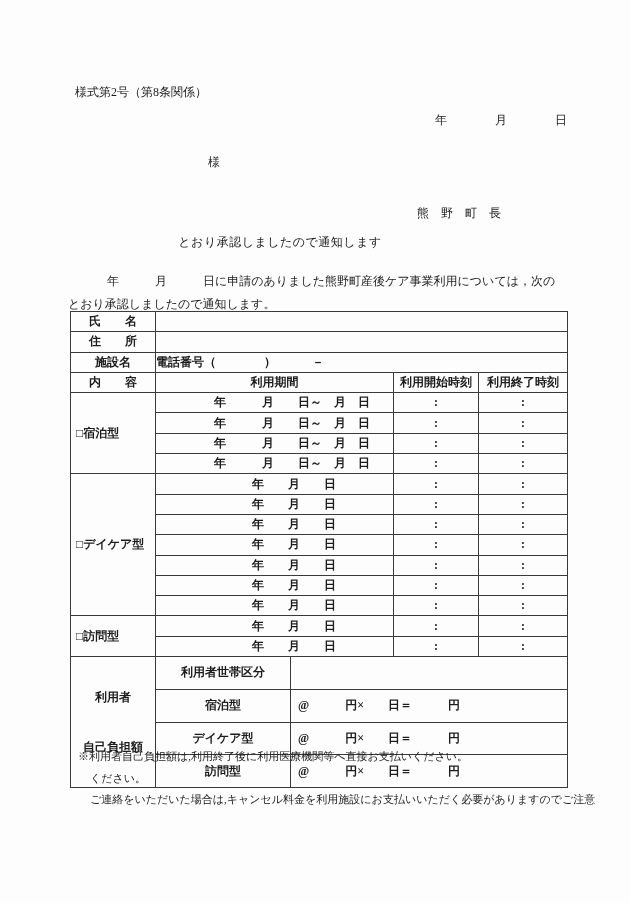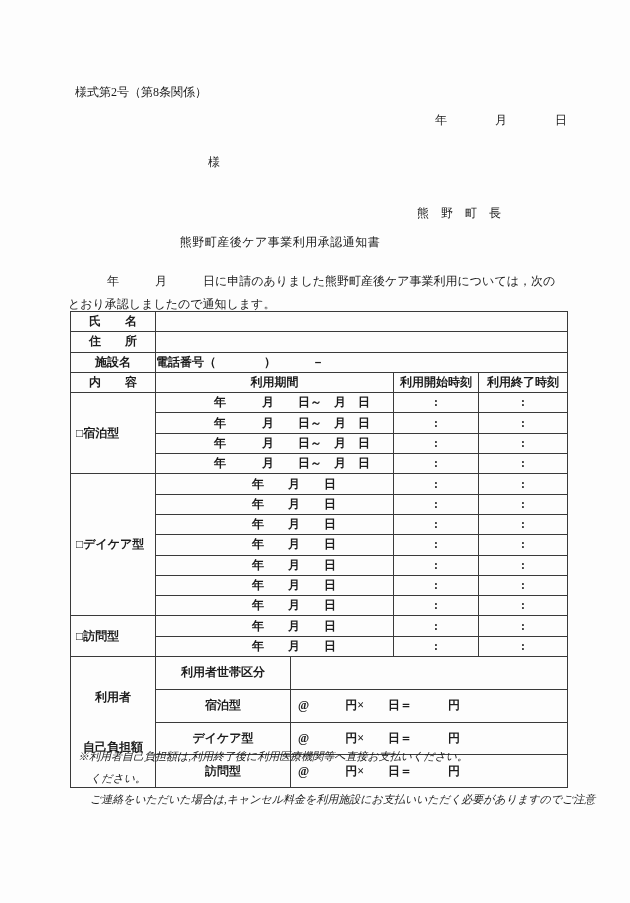--- a/index.html
+++ b/index.html
@@ -39,38 +39,38 @@
   }
   .c    { text-align:center; }
   .phone{ text-align:left; padding-right:42px !important; }
   .sec  { padding-left:5px !important; }
   .date-stay   { padding-left:58px !important;margin-top:40px; }
   .date-single { padding-left:96px !important; }
   .copay-label div { text-align:center; line-height:20px; }
   .money { padding-left:7px !important; }
 
   .notes { position:absolute; left:78px; top:746px; width:494px; font-size:11px; line-height:21.6px; color:#1c1c1c; }
-  .note-line { white-space:pre;font-style:italic; }
+  .note-line { white-space:pre; }
   .note-indent { padding-left:12px; }
   .u { text-decoration:underline; text-underline-offset:2px; }
 </style>
 </head>
 <body>
 
 <div class="page">
 
   <div class="abs form-number">様式第2号（第8条関係）</div>
 
   <div class="abs date-line">年　　　　月　　　　日</div>
 
   <div class="abs addressee">様</div>
 
   <div class="abs sender">熊　野　町　長</div>
 
-  <div class="abs doc-title">熊野町産後ケア事業利用承認通知書</div>
+  <div class="abs doc-title">とおり承認しましたので通知します</div>
 
   <div class="body-text">
     <div class="body-line1">年　　　月　　　日に申請のありました熊野町産後ケア事業利用については，次の</div>
     <div class="body-line2">とおり承認しましたので通知します。</div>
   </div>
 
   <table class="main">
     <colgroup>
       <col style="width:85px">
         <col style="width:135px">

